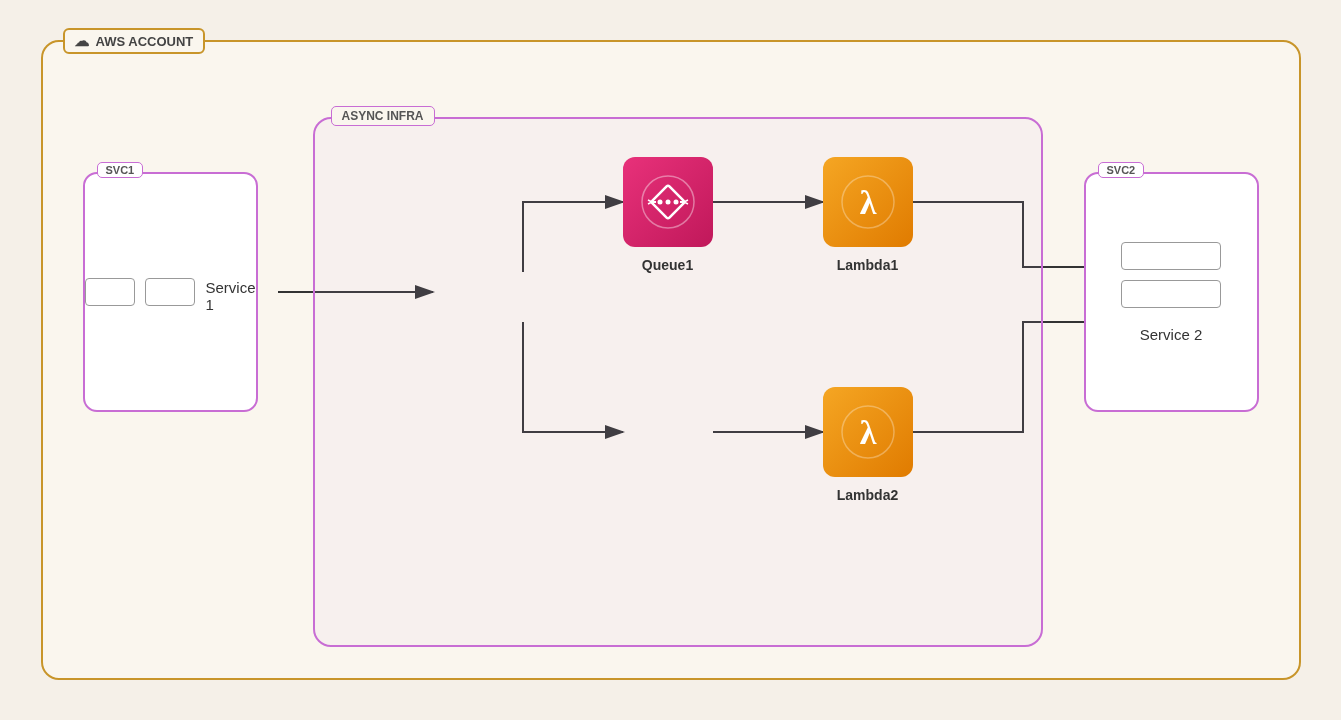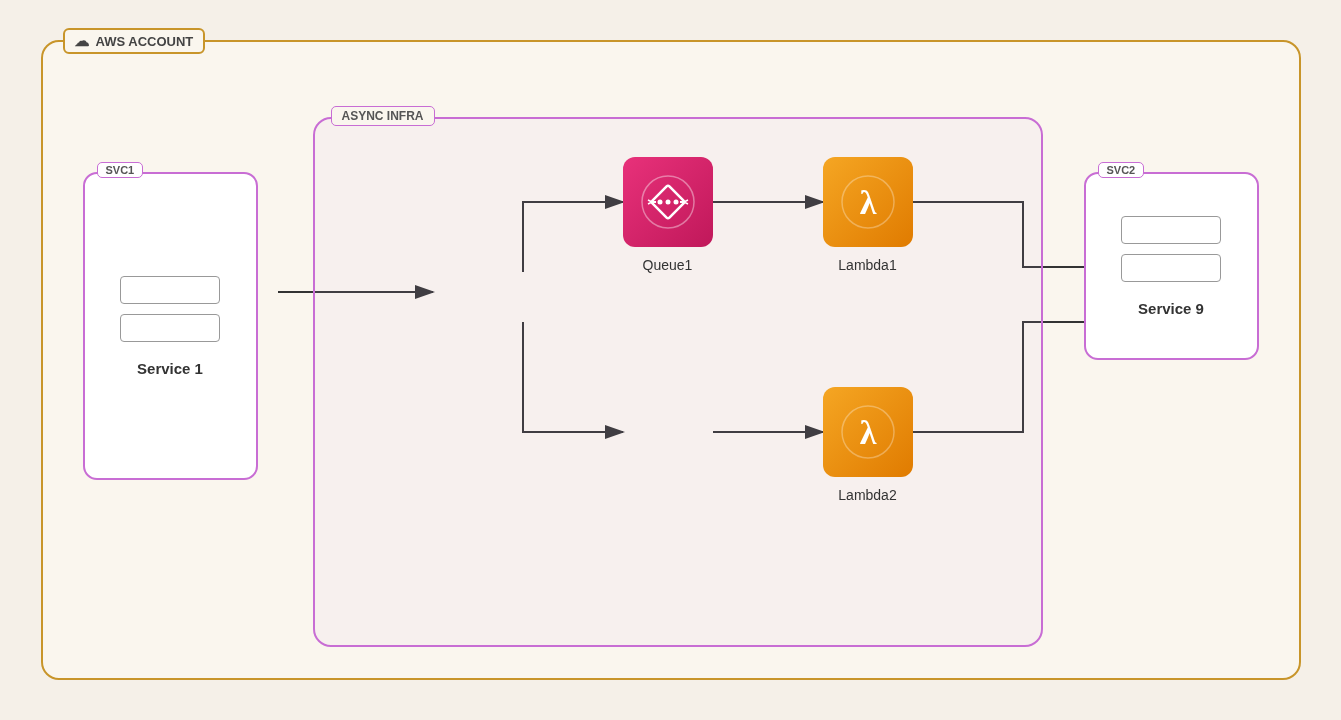--- a/index.html
+++ b/index.html
@@ -48,26 +48,26 @@
       height: 100%;
       position: relative;
     }
 
     
     .svc1-box {
       position: absolute;
       left: 20px;
       top: 110px;
       width: 175px;
-      height: 308px;
+      height: 240px;
       border: 2px solid #c86dd4;
       border-radius: 14px;
       background: white;
       display: flex;
-      flex-direction: column;
+      flex-direction: row;
       align-items: center;
       justify-content: center;
       gap: 10px;
     }
 
     .svc1-label {
       position: absolute;
       top: -12px;
       left: 12px;
       background: white;
@@ -82,32 +82,32 @@
     .service-rect {
       width: 100px;
       height: 28px;
       border: 1.5px solid #999;
       border-radius: 4px;
       background: white;
     }
 
     .service-name {
       font-size: 15px;
-      font-weight: bold;
+      font-weight: normal;
       color: #333;
       margin-top: 8px;
     }
 
     
     .svc2-box {
       position: absolute;
       right: 20px;
       top: 110px;
       width: 175px;
-      height: 188px;
+      height: 240px;
       border: 2px solid #c86dd4;
       border-radius: 14px;
       background: white;
       display: flex;
       flex-direction: column;
       align-items: center;
       justify-content: center;
       gap: 10px;
     }
 
@@ -159,21 +159,21 @@
       align-items: center;
       justify-content: center;
     }
 
     .icon-label {
       position: absolute;
       bottom: -26px;
       left: 50%;
       transform: translateX(-50%);
       font-size: 14px;
-      font-weight: normal;
+      font-weight: bold;
       color: #333;
       white-space: nowrap;
     }
 
     .topic-icon {
       left: 115px;
       top: 185px;
       background: linear-gradient(135deg, #e8317a, #c0185a);
     }
 
@@ -296,17 +296,17 @@
         <circle cx="30" cy="30" r="26" fill="none" stroke="rgba(255,255,255,0.3)" stroke-width="1.5"></circle>
         <text x="30" y="42" text-anchor="middle" fill="white" font-size="34" font-weight="bold" font-family="serif">λ</text>
       </svg>
       <span class="icon-label">Lambda2</span>
     </div>
 
     <div class="svc2-box">
       <span class="svc2-label">SVC2</span>
       <div class="service-rect"></div>
       <div class="service-rect"></div>
-      <span class="service-name">Service 9</span>
+      <span class="service-name">Service 2</span>
     </div>
 
   </div>
 </div>
 
 </body></html>

